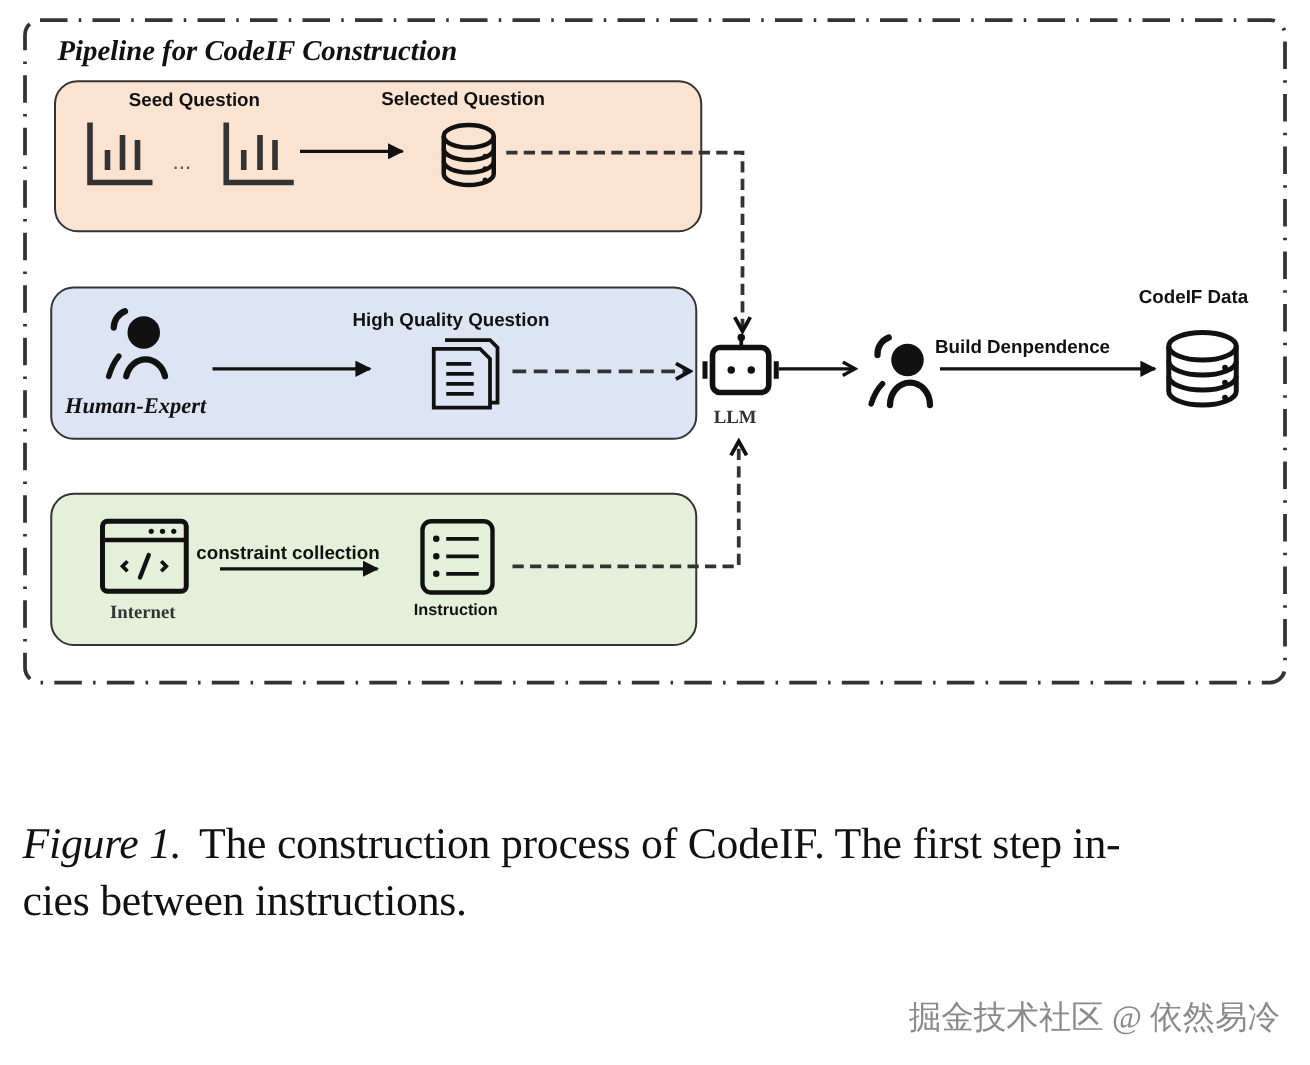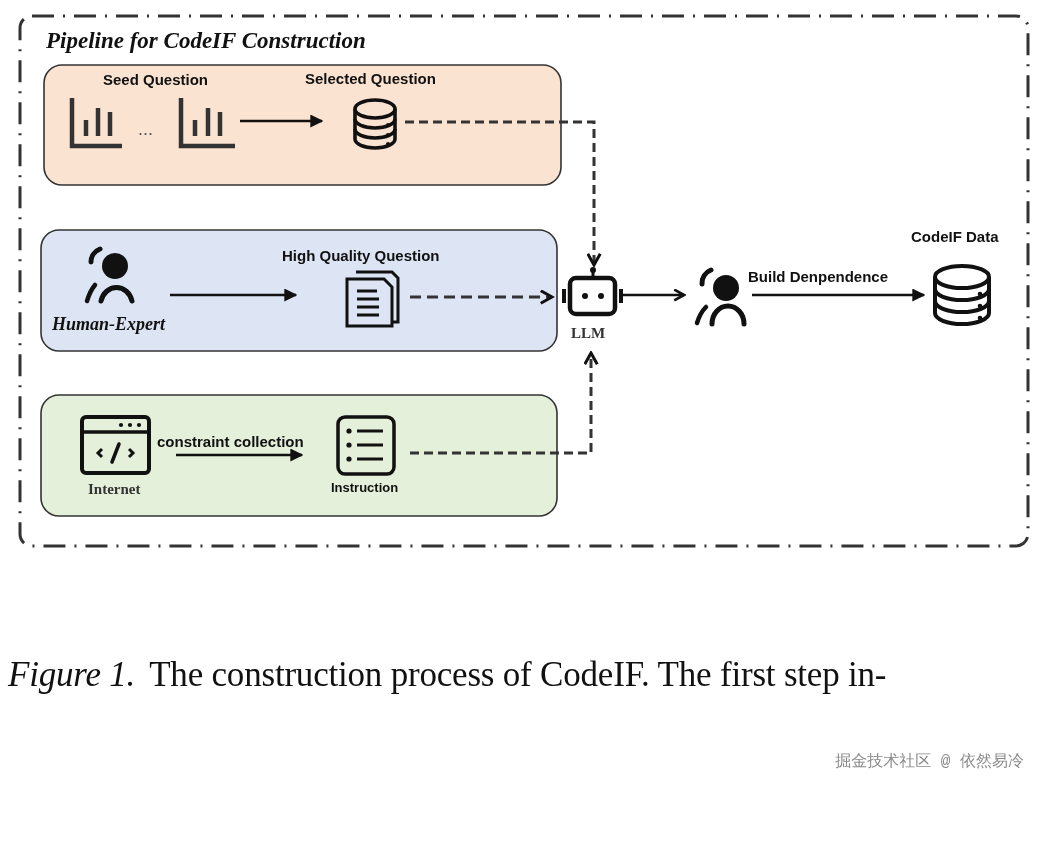--- a/index.html
+++ b/index.html
@@ -2,29 +2,29 @@
 <html><head>
 <meta charset="utf-8">
 <style>
   html, body { margin: 0; padding: 0; background: #ffffff; }
   body { width: 1048px; height: 852px; position: relative; overflow: hidden; font-family: "Liberation Sans", sans-serif; }
   #stage { position: absolute; left: 0; top: 0; width: 1048px; height: 852px; }
   .sans-b { font-family: "Liberation Sans", sans-serif; font-weight: bold; }
   .serif-bi { font-family: "Liberation Serif", serif; font-weight: bold; font-style: italic; }
   .serif-b { font-family: "Liberation Serif", serif; font-weight: bold; }
   .caption {
-    position: absolute; left: 8px; top: 652px; width: 1000px;
+    position: absolute; left: 18px; top: 652px; width: 1000px;
     font-family: "Liberation Serif", serif; font-size: 35px; line-height: 45.5px; color: #111;
     letter-spacing: -0.2px;
   }
   .caption .line { display: block; white-space: nowrap; }
   .caption .fig { font-style: italic; margin-right: 14px; }
   .watermark {
-    position: absolute; right: 24px; top: 751px; font-family: Liberation Mono, monospace;
-    font-size: 16px; color: #8a8a8a; letter-spacing: 0px;
+    position: absolute; right: 24px; top: 796px; font-family: Liberation Serif, serif;
+    font-size: 26px; color: #8a8a8a; letter-spacing: 0px;
     text-shadow: 0 0 1px #fff;
   }
 </style>
 </head>
 <body>
 
 <svg id="stage" width="1048" height="852" viewBox="0 0 1048 852" xmlns="http://www.w3.org/2000/svg">
   <defs>
     <marker id="ah" viewBox="0 0 10 10" refX="9" refY="5" markerWidth="5" markerHeight="5" orient="auto">
       <path d="M0,0 L10,5 L0,10 z" fill="#111"></path>
@@ -147,15 +147,16 @@
   </g>
   <g fill="#111">
     <circle cx="980" cy="294" r="2.3"></circle>
       <circle cx="980" cy="306" r="2.3"></circle>
       <circle cx="980" cy="318" r="2.3"></circle>
   </g>
 </svg>
 
 <div class="caption">
   <span class="line"><span class="fig">Figure 1.</span><span>The construction process of CodeIF. The first step in-</span></span>
+  <span class="line">cies between instructions.</span>
 </div>
 
 <div class="watermark">掘金技术社区 @ 依然易冷</div>
 
 </body></html>

